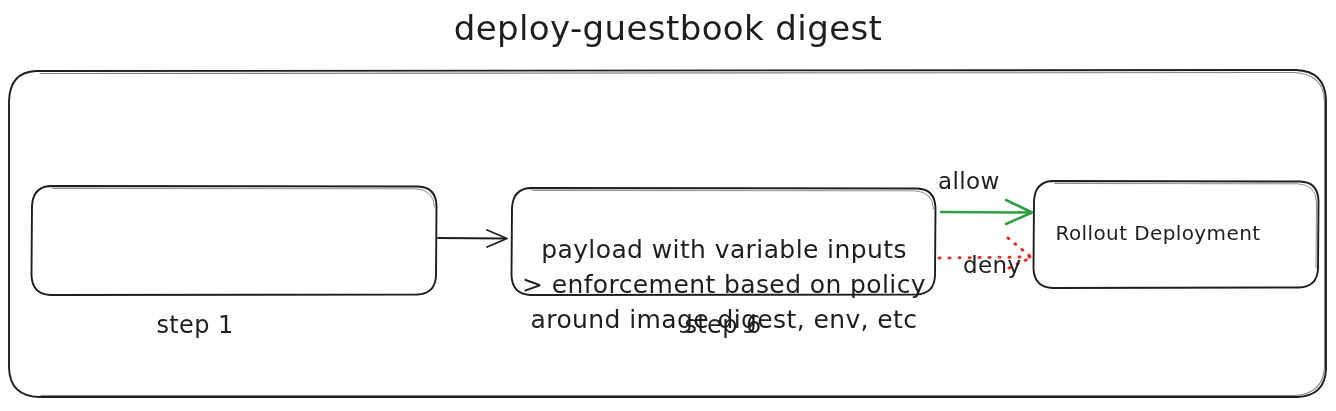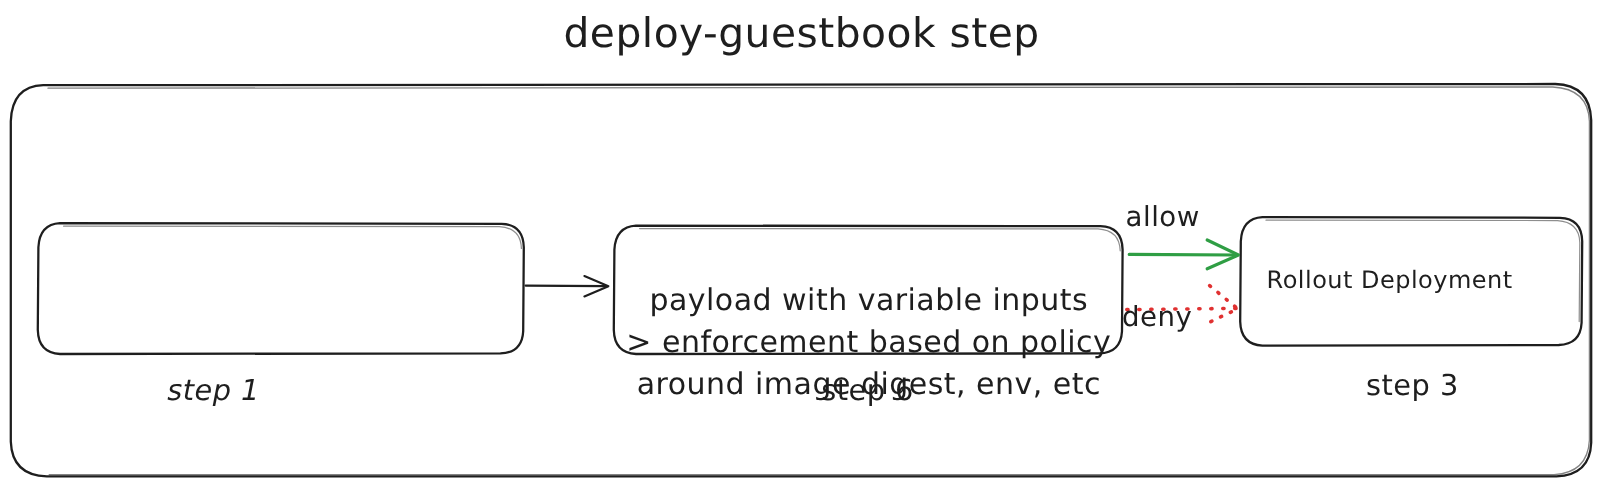--- a/index.html
+++ b/index.html
@@ -57,26 +57,26 @@
     font-size: 23px;
     text-align: left;
   }
   
   #step1-text { left: 26px; top: 196px; width: 416px; }
   
   #step2-text { left: 508px; top: 192px; width: 432px; margin-top: 40px; }
   
   #step3-text { left: 1034px; top: 216px; width: 248px; font-size: 20px; }
 
-  #step1-label { left: 78px; top: 311px; width: 200px; font-style: italic; }
+  #step1-label { left: 95px; top: 311px; width: 200px; }
   #step2-label { left: 623px; top: 311px; width: 200px; }
   #step3-label { left: 1077px; top: 307px; width: 200px; }
 
   #allow-label { left: 938px; top: 168px; width: 100px; }
-  #deny-label  { left: 935px; top: 252px; width: 100px; }
+  #deny-label  { left: 935px; top: 252px; width: 100px; padding-left: 28px; }
 </style>
 </head>
 <body>
 
 <div id="canvas">
 
   <svg id="sketch" viewBox="0 0 1336 411" xmlns="http://www.w3.org/2000/svg">
 
     <g>
       <path d="M 36 71 L 1296 70 Q 1325 71 1326 100 L 1326 369 Q 1325 396 1297 397 L 39 397 Q 10 396 9 368 L 9 101 Q 10 72 36 71 Z" fill="none" stroke="#1e1e1e" stroke-width="1.9" stroke-linecap="round" stroke-linejoin="round"></path>
@@ -108,28 +108,27 @@
       <path d="M 1006 200 L 1032 212.5 L 1006 224" fill="none" stroke="#2f9e44" stroke-width="2.6" stroke-linecap="round" stroke-linejoin="round"></path>
     </g>
 
     <g>
       <path d="M 939 258 L 1030 257" fill="none" stroke="#e03131" stroke-width="3" stroke-linecap="round" stroke-dasharray="1 9"></path>
       <path d="M 1008 238 L 1031 257" fill="none" stroke="#e03131" stroke-width="3" stroke-linecap="round" stroke-dasharray="1 8"></path>
       <path d="M 1009 268 L 1031 257.5" fill="none" stroke="#e03131" stroke-width="3" stroke-linecap="round" stroke-dasharray="1 8"></path>
     </g>
   </svg>
 
-  <div class="txt title">deploy-guestbook step</div>
+  <div class="txt title">deploy-guestbook digest</div>
 
   <div class="txt steplabel" id="step1-label">step 1</div>
 
   <div class="txt boxtext" id="step2-text">payload with variable inputs
 &gt; enforcement based on policy
 around image digest, env, etc</div>
   <div class="txt steplabel" id="step2-label">step 6</div>
 
   <div class="txt boxtext" id="step3-text">Rollout Deployment</div>
-  <div class="txt steplabel" id="step3-label">step 3</div>
 
   <div class="txt edgelabel" id="allow-label">allow</div>
   <div class="txt edgelabel" id="deny-label">deny</div>
 
 </div>
 
 </body></html>

